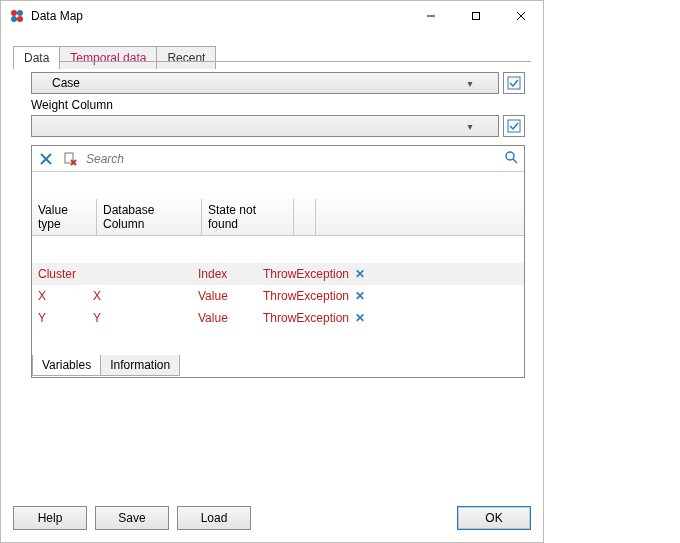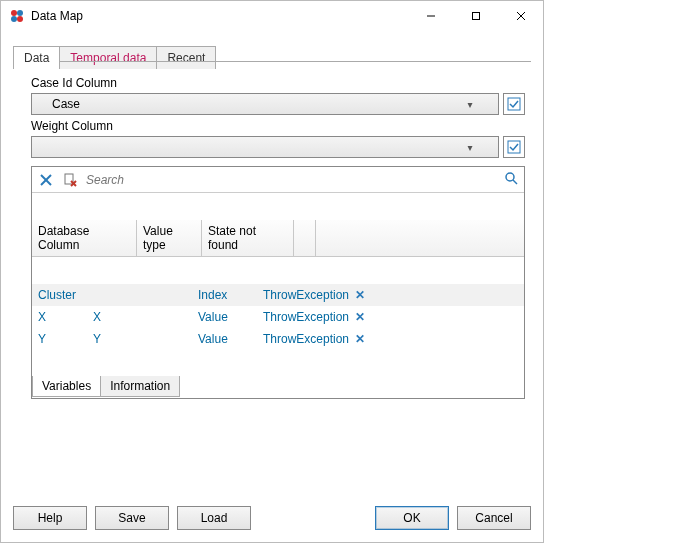--- a/index.html
+++ b/index.html
@@ -30,21 +30,21 @@
   .toolbar { height: 26px; display: flex; align-items: center; padding: 0 6px; gap: 8px; border-bottom: 1px solid #ccc; }
   .tool-icon { width: 16px; height: 16px; display: flex; align-items: center; justify-content: center; }
   .search-input { flex: 1; border: none; outline: none; font-size: 12px; font-style: italic; color: #aaa; background: transparent; }
   .search-icon { color: #2a7ab9; font-size: 14px; }
 
   .grid-head { display: flex; background: #fff; border-bottom: 1px solid #c8c8c8; }
   .gh { border-right: 1px solid #c8c8c8; padding: 4px 6px; font-size: 12px; color: #000; background: linear-gradient(#fdfdfd,#f1f1f1); }
   .grid-body { flex: 1; overflow: auto; background: #fff; }
   .grow { display: flex; height: 22px; align-items: center; }
   .grow.alt { background: #f1f1f1; }
-  .gc { padding: 0 6px; font-size: 12px; color: #0369a1; }
+  .gc { padding: 0 6px; font-size: 12px; color: #b91c1c; }
   .col-var { width: 55px; }
   .col-db  { width: 105px; }
   .col-vt  { width: 65px; }
   .col-snf { width: 92px; }
   .col-act { width: 22px; text-align: center; }
   .row-x { color: #2a7ab9; font-weight: bold; cursor: pointer; }
 
   .bottom-tabs { display: flex; padding: 0 0 0 0; }
   .bottom-tab { padding: 3px 9px; border: 1px solid #aaa; border-top: none; background: #f0f0f0; margin-right: -1px; font-size: 12px; position: relative; top: -1px; }
   .bottom-tab.active { background: #fff; z-index: 2; }
@@ -89,21 +89,20 @@
 
   <div class="top-tabs">
     <div class="top-tab active">Data</div>
     <div class="top-tab disabled">Temporal data</div>
     <div class="top-tab">Recent</div>
   </div>
   <div class="tab-underline"></div>
 
   <div class="content">
     <div class="indent">
-      <div class="field-label">Case Id Column</div>
       <div class="combo-row">
         <div class="combo">
           <span class="combo-text">Case</span>
           <span class="chev">▾</span>
         </div>
         <div class="side-btn">
           <svg width="14" height="14" viewBox="0 0 14 14">
               <rect x="1" y="1" width="12" height="12" fill="none" stroke="#2a7ab9" stroke-width="1"></rect>
               <path d="M3 7 L6 10 L11 4" fill="none" stroke="#2a7ab9" stroke-width="1.5"></path>
             </svg>
@@ -141,22 +140,22 @@
           </span>
           <input class="search-input" placeholder="Search" style="">
           <span class="search-icon">
             <svg width="14" height="14" viewBox="0 0 14 14">
                 <circle cx="6" cy="6" r="4" fill="none" stroke="#2a7ab9" stroke-width="1.5"></circle>
                 <line x1="9" y1="9" x2="13" y2="13" stroke="#2a7ab9" stroke-width="1.5"></line>
               </svg>
           </span>
         </div>
         <div class="grid-head">
+          <div class="gh col-vt">Value type</div>
           <div class="gh col-db">Database Column</div>
-          <div class="gh col-vt">Value type</div>
           <div class="gh col-snf">State not found</div>
           <div class="gh col-act">&nbsp;</div>
           <div class="gh" style="flex:1;border-right:none">&nbsp;</div>
         </div>
         <div class="grid-body">
           <div class="grow alt">
             <div class="gc col-var">Cluster</div>
             <div class="gc col-db"></div>
             <div class="gc col-vt">Index</div>
             <div class="gc col-snf">ThrowException</div>
@@ -184,15 +183,14 @@
       </div>
     </div>
   </div>
 
   <div class="footer">
     <button class="btn">Help</button>
     <button class="btn">Save</button>
     <button class="btn">Load</button>
     <span class="flex-spacer"></span>
     <button class="btn default">OK</button>
-    <button class="btn">Cancel</button>
   </div>
 </div>
 
 </body></html>

